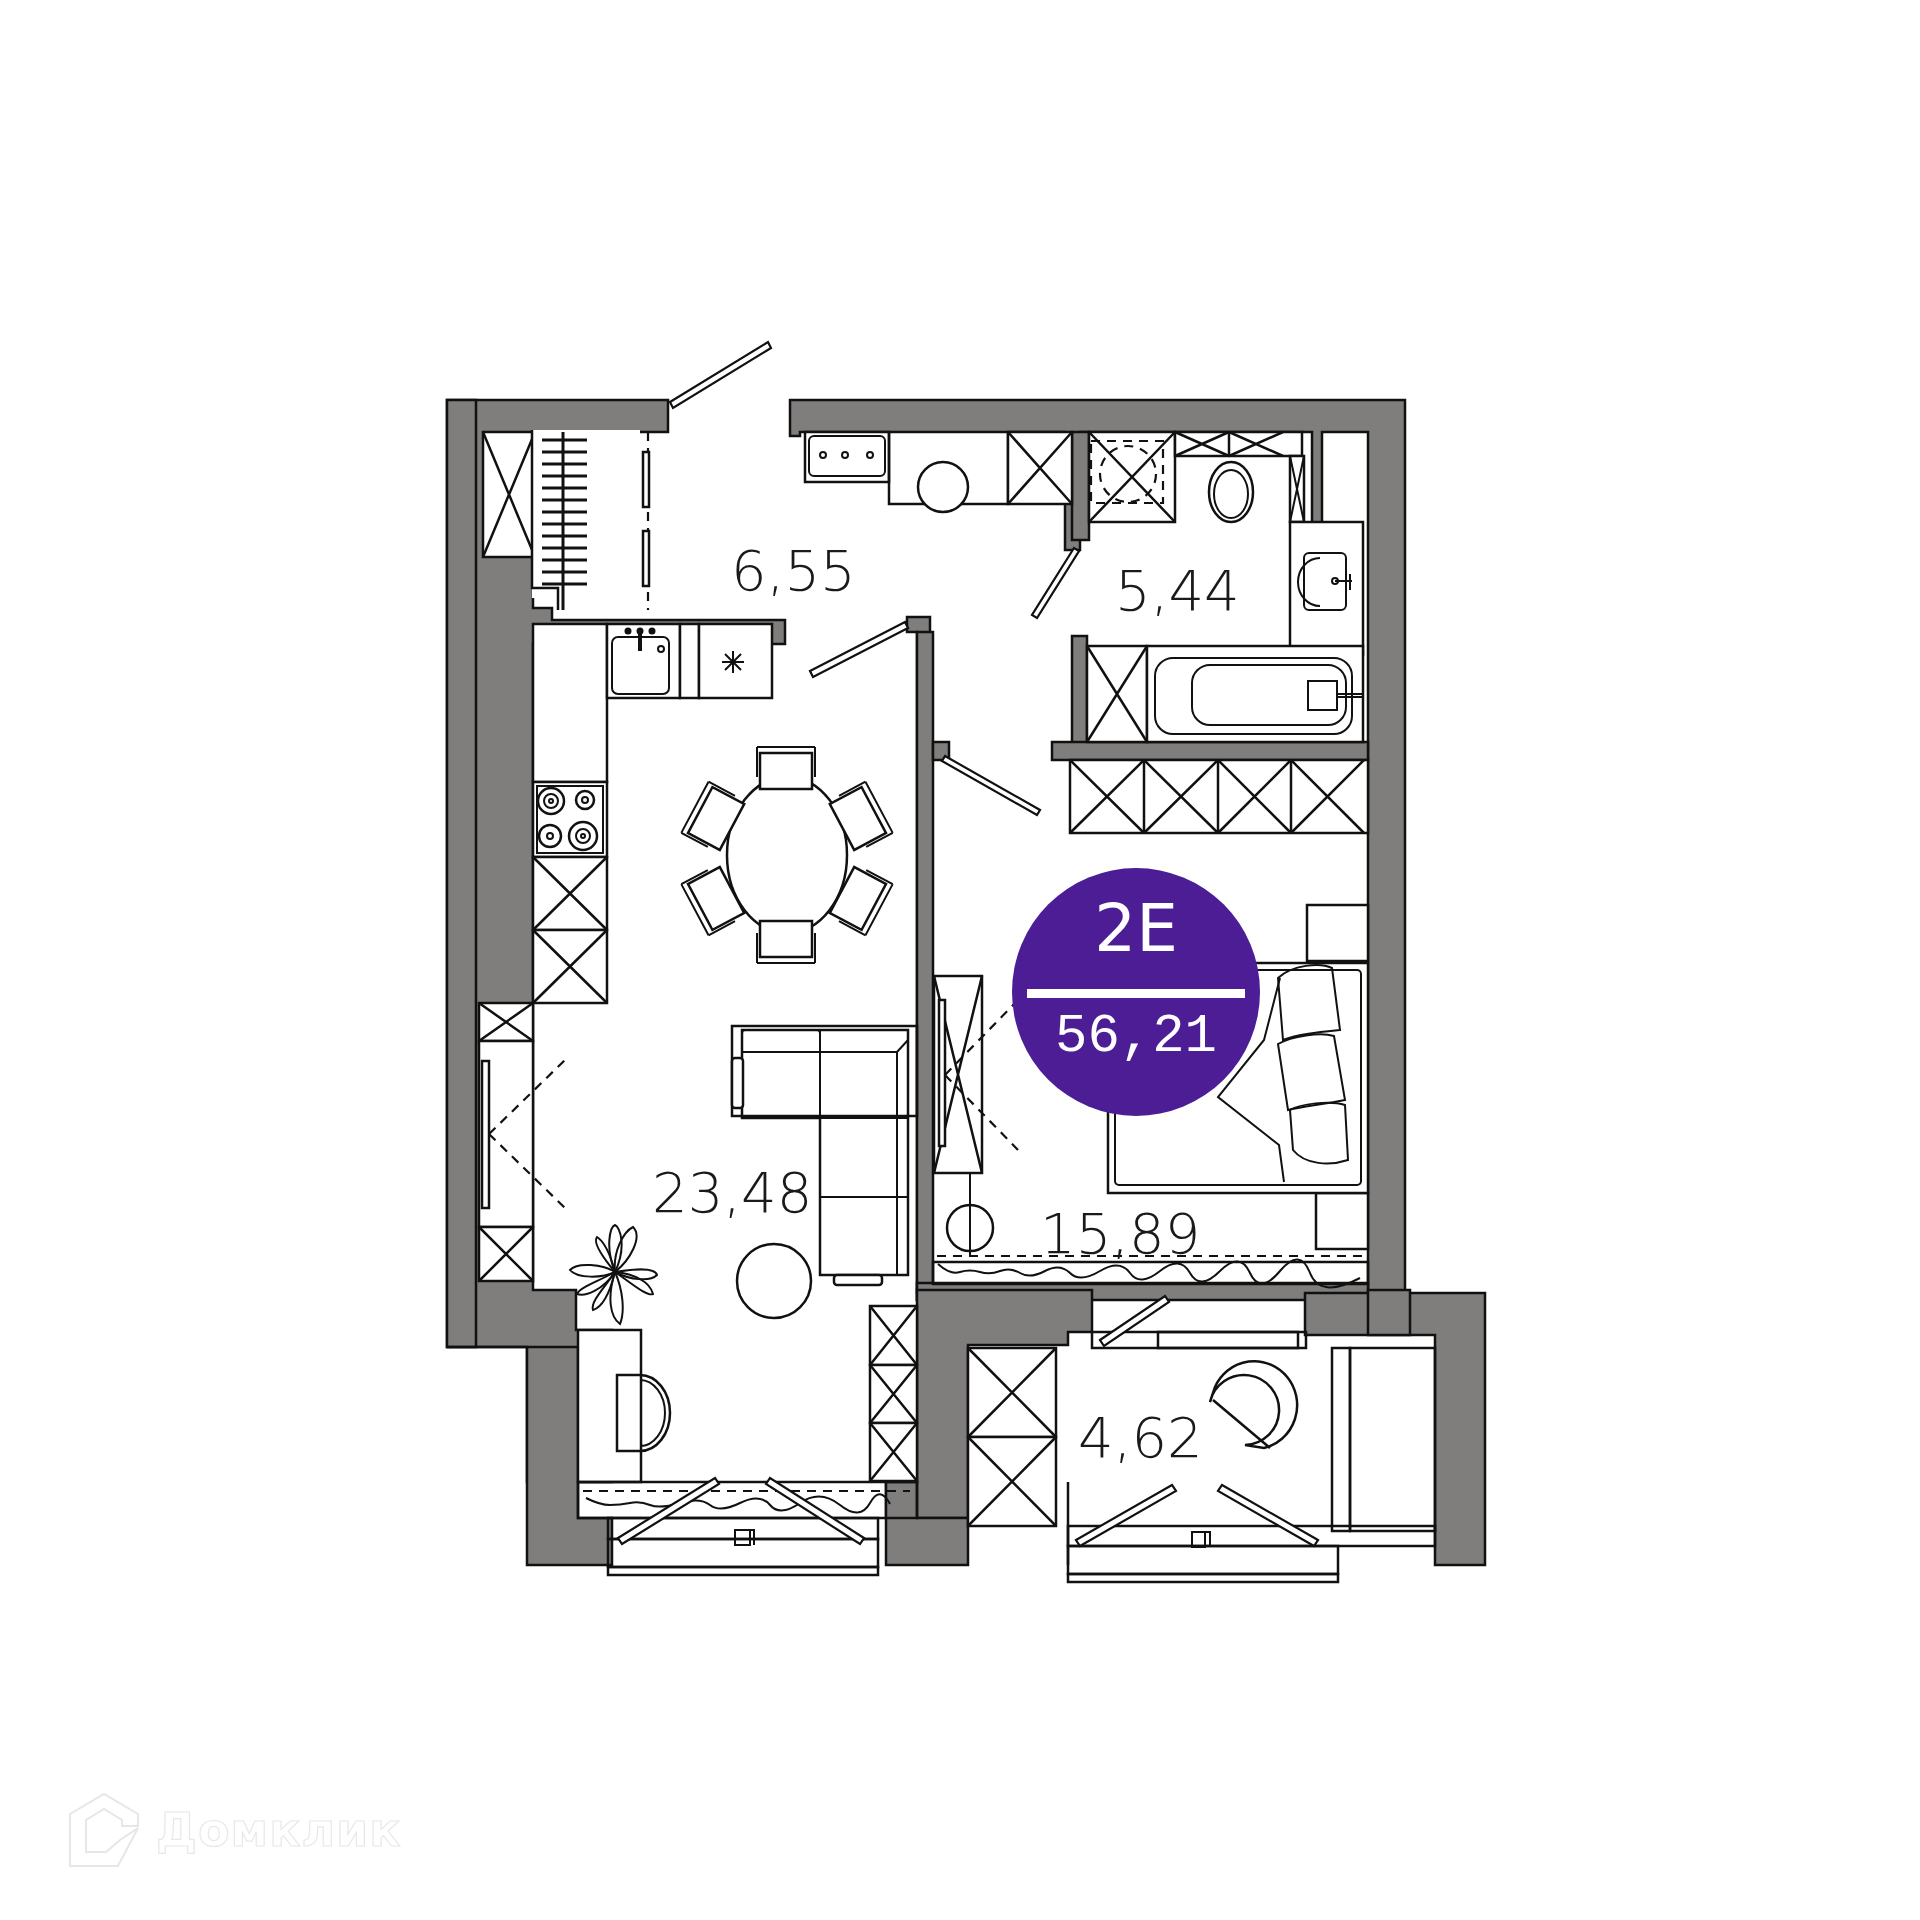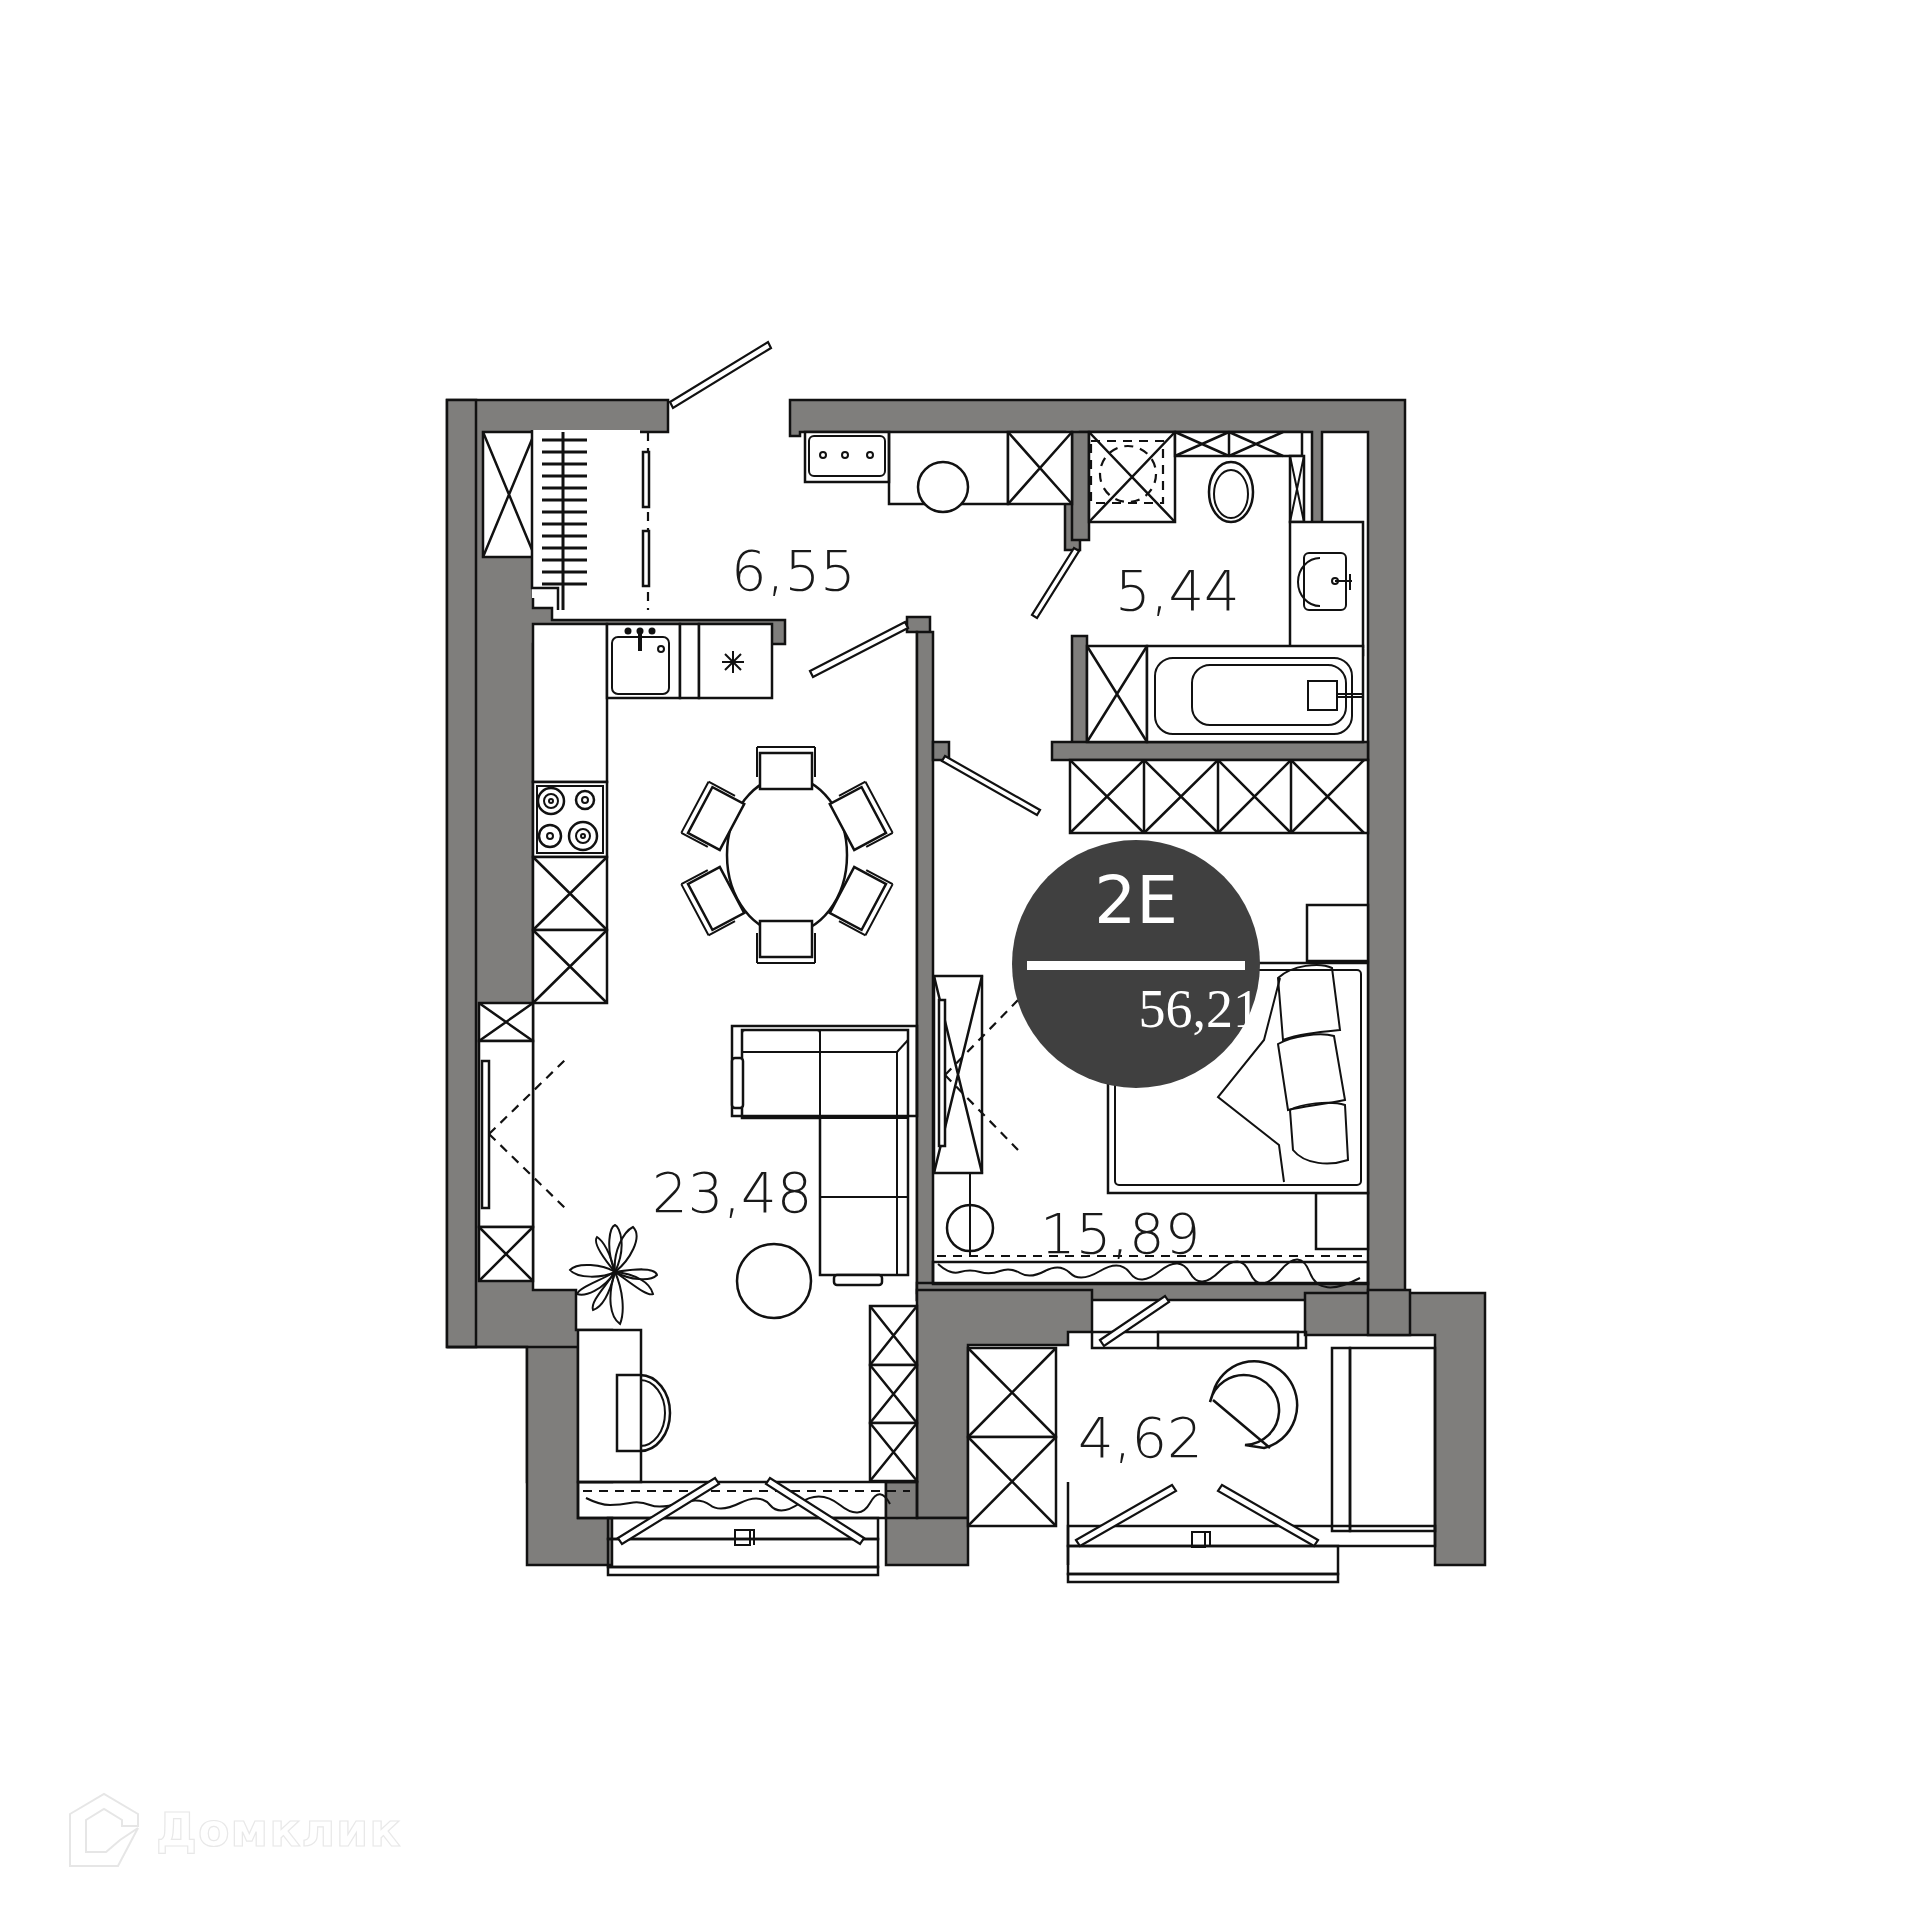--- a/index.html
+++ b/index.html
@@ -7,27 +7,27 @@
          font-family: "Liberation Sans", "DejaVu Sans", sans-serif; }
   #plan { position: absolute; left: 0; top: 0; width: 1920px; height: 1920px; }
   .wall { fill: #7f7e7c; stroke: #111; stroke-width: 2.5; }
   .ln { fill: none; stroke: #111; stroke-width: 2.5; }
   .lnt { fill: none; stroke: #111; stroke-width: 2; }
   .fill-w { fill: #fff; stroke: #111; stroke-width: 2.5; }
   .dash { fill: none; stroke: #111; stroke-width: 2.2; stroke-dasharray: 9 7; }
   .door { fill: #fff; stroke: #111; stroke-width: 2.2; }
   .room-label { position: absolute; font-size: 56px; color: #1a1a1a; letter-spacing: 0px;
                 font-family: "DejaVu Sans", sans-serif; font-weight: 300; white-space: nowrap; }
-  .badge { position: absolute; left: 1012px; top: 840px; width: 248px; height: 248px;
-           border-radius: 50%; background: #404040; color: #fff; text-align: center; }
+  .badge { position: absolute; left: 1012px; top: 868px; width: 248px; height: 248px;
+           border-radius: 50%; background: #4c1d95; color: #fff; text-align: center; }
   .badge .type { position: absolute; top: 22px; left: 0; width: 100%; font-size: 66px;
                  font-family: "DejaVu Sans", sans-serif; }
   .badge .bar { position: absolute; top: 121px; left: 15px; width: 218px; height: 9px; background: #fff; }
   .badge .area { position: absolute; top: 138px; left: 0; width: 100%; font-size: 54px;
-                 font-family: Liberation Serif, serif; text-align: right; }
+                 font-family: Liberation Mono, monospace; }
   .watermark { position: absolute; left: 66px; top: 1790px; height: 80px; display: flex; align-items: center;
                gap: 14px; opacity: 0.9; }
   .watermark-text { font-size: 46px; font-weight: bold; color: #fff;
                     -webkit-text-stroke: 1.2px #e6e6e6; letter-spacing: 1px;
                     font-family: "DejaVu Sans", sans-serif; }
 </style>
 </head>
 <body>
 
 <svg id="plan" viewBox="0 0 1920 1920" xmlns="http://www.w3.org/2000/svg">

